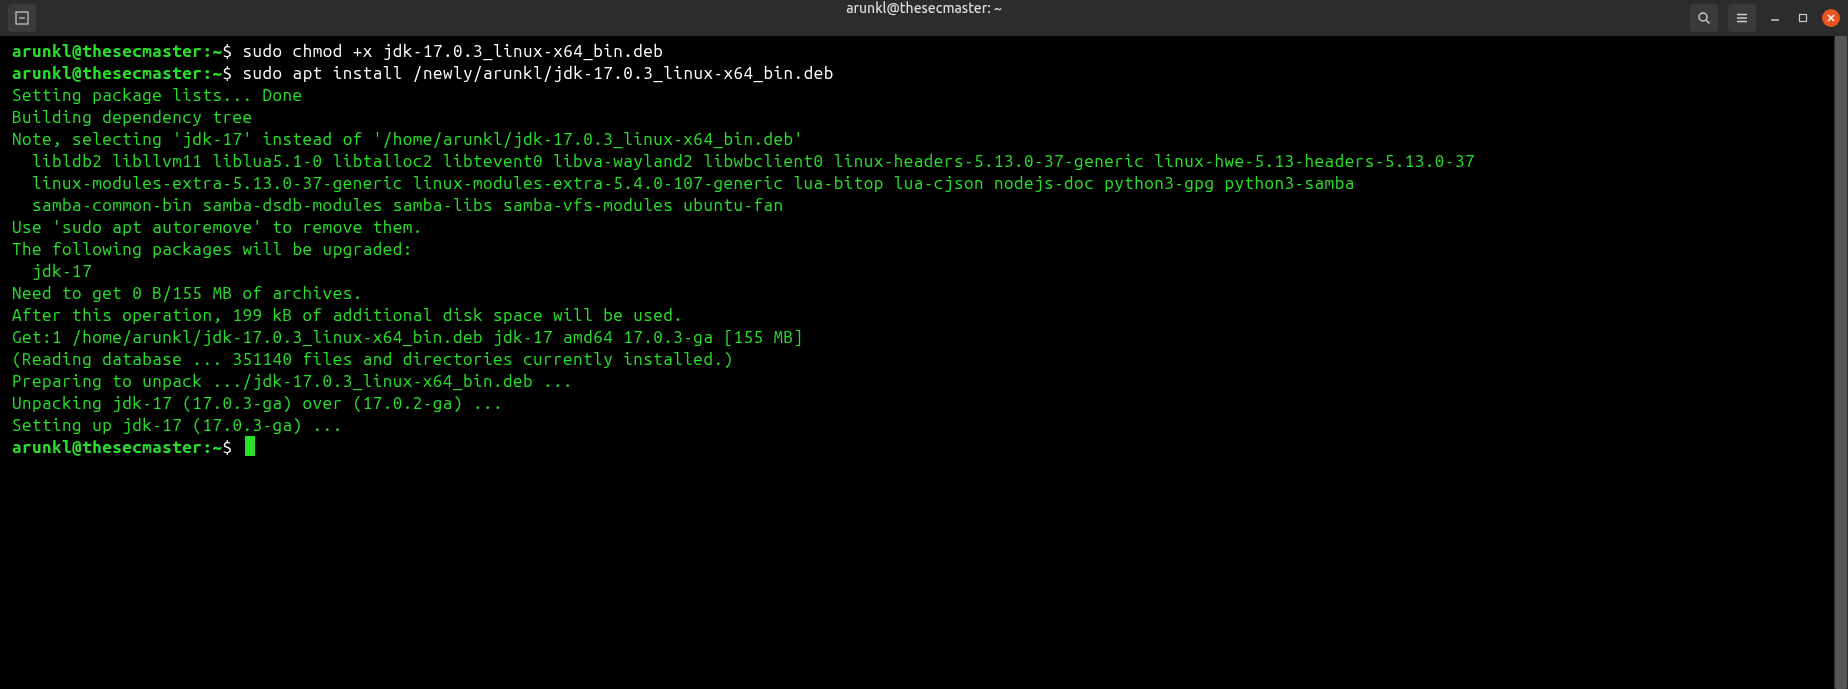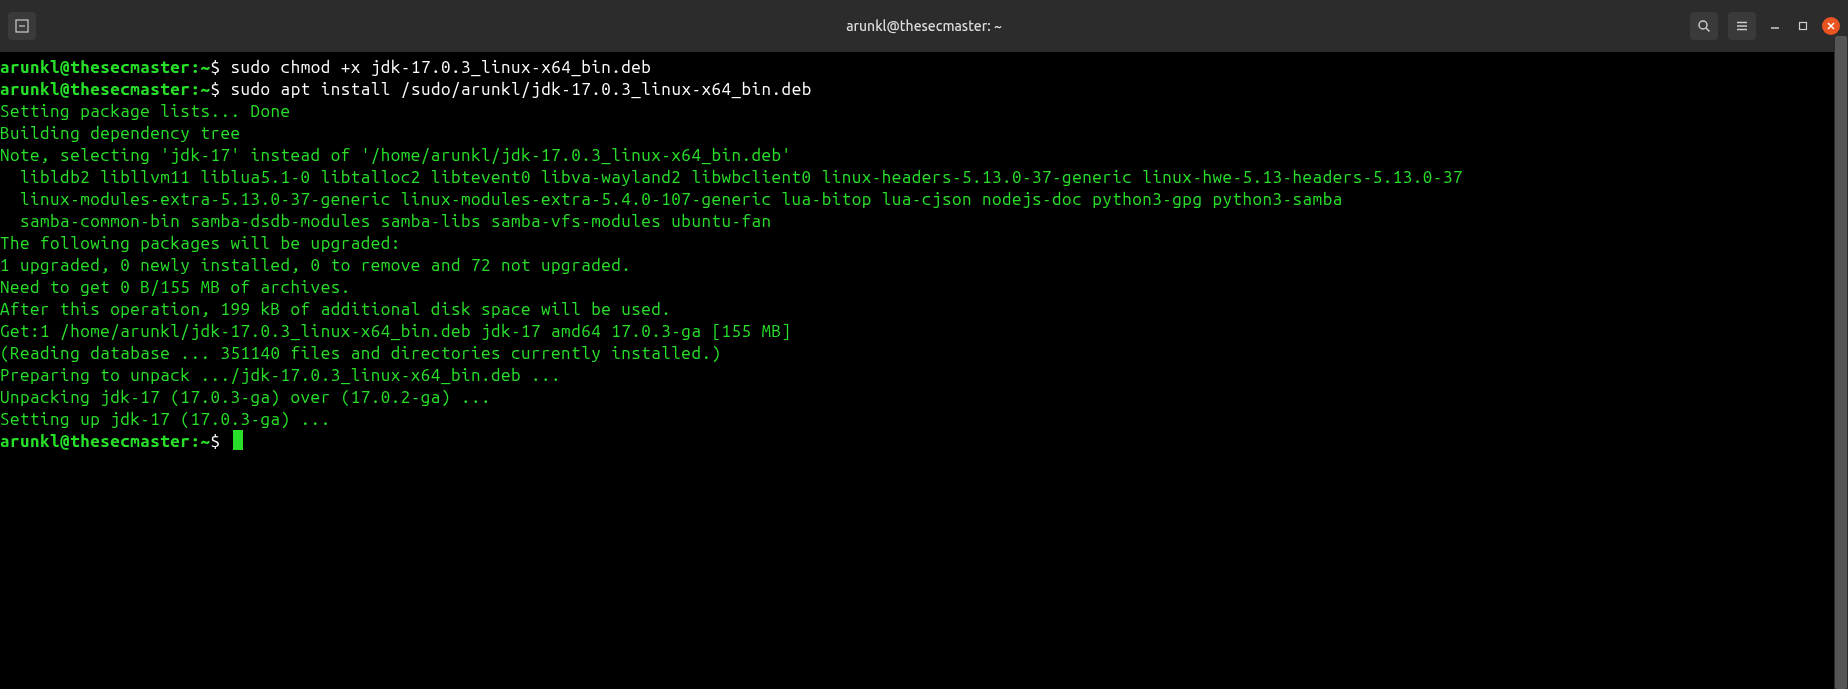--- a/index.html
+++ b/index.html
@@ -5,24 +5,23 @@
     * { margin: 0; padding: 0; box-sizing: border-box; }
     body {
       font-family: 'Ubuntu Mono', 'DejaVu Sans Mono', 'Courier New', monospace;
       background: #000;
       width: 1848px;
       height: 689px;
       overflow: hidden;
       position: relative;
     }
     .titlebar {
-      height: 52px;
+      height: 36px;
       background: #2c2c2c;
       display: flex;
-      align-items: center;
       padding: 0 8px;
       position: relative;
     }
     .titlebar-left {
       display: flex;
       align-items: center;
       gap: 8px;
     }
     .titlebar-btn {
       width: 28px;
@@ -57,21 +56,21 @@
       display: flex;
       align-items: center;
       justify-content: center;
       font-size: 10px;
     }
     .window-btn.min { color: #ccc; }
     .window-btn.max { color: #ccc; }
     .window-btn.close { background: #e95420; color: #fff; }
     .terminal {
       background: #000;
-      padding: 4px 0;
+      padding: 4px 12px;
       height: calc(100% - 36px);
       overflow-y: auto;
       position: relative;
       font-size: 17px;
       line-height: 22px;
       letter-spacing: 0.5px;
     }
     .terminal-inner {
       color: #28e02a;
     }
@@ -151,30 +150,31 @@
           <line x1="2" y1="2" x2="8" y2="8" stroke="#fff" stroke-width="1.5"></line>
           <line x1="8" y1="2" x2="2" y2="8" stroke="#fff" stroke-width="1.5"></line>
         </svg>
     </div>
   </div>
 </div>
 
 <div class="terminal">
   <div class="terminal-inner">
     <div class="line"><span class="prompt-user">arunkl@thesecmaster</span><span class="prompt-user">:</span><span class="prompt-tilde">~</span><span class="prompt-dollar">$</span> <span class="cmd">sudo chmod +x jdk-17.0.3_linux-x64_bin.deb</span></div>
-    <div class="line"><span class="prompt-user">arunkl@thesecmaster</span><span class="prompt-user">:</span><span class="prompt-tilde">~</span><span class="prompt-dollar">$</span> <span class="cmd">sudo apt install /sudo/arunkl/jdk-17.0.3_linux-x64_bin.deb</span></div>
+    <div class="line"><span class="prompt-user">arunkl@thesecmaster</span><span class="prompt-user">:</span><span class="prompt-tilde">~</span><span class="prompt-dollar">$</span> <span class="cmd">sudo apt install /newly/arunkl/jdk-17.0.3_linux-x64_bin.deb</span></div>
     <div id="output-block">
         <div class="line">Setting package lists... Done</div>
         <div class="line">Building dependency tree</div>
         <div class="line">Note, selecting 'jdk-17' instead of '/home/arunkl/jdk-17.0.3_linux-x64_bin.deb'</div>
         <div class="line">  libldb2 libllvm11 liblua5.1-0 libtalloc2 libtevent0 libva-wayland2 libwbclient0 linux-headers-5.13.0-37-generic linux-hwe-5.13-headers-5.13.0-37</div>
         <div class="line">  linux-modules-extra-5.13.0-37-generic linux-modules-extra-5.4.0-107-generic lua-bitop lua-cjson nodejs-doc python3-gpg python3-samba</div>
         <div class="line">  samba-common-bin samba-dsdb-modules samba-libs samba-vfs-modules ubuntu-fan</div>
+        <div class="line">Use 'sudo apt autoremove' to remove them.</div>
         <div class="line">The following packages will be upgraded:</div>
-        <div class="line">1 upgraded, 0 newly installed, 0 to remove and 72 not upgraded.</div>
+        <div class="line">  jdk-17</div>
         <div class="line">Need to get 0 B/155 MB of archives.</div>
         <div class="line">After this operation, 199 kB of additional disk space will be used.</div>
         <div class="line">Get:1 /home/arunkl/jdk-17.0.3_linux-x64_bin.deb jdk-17 amd64 17.0.3-ga [155 MB]</div>
         <div class="line">(Reading database ... 351140 files and directories currently installed.)</div>
         <div class="line">Preparing to unpack .../jdk-17.0.3_linux-x64_bin.deb ...</div>
         <div class="line">Unpacking jdk-17 (17.0.3-ga) over (17.0.2-ga) ...</div>
         <div class="line">Setting up jdk-17 (17.0.3-ga) ...</div>
       </div>
     <div class="line"><span class="prompt-user">arunkl@thesecmaster</span><span class="prompt-user">:</span><span class="prompt-tilde">~</span><span class="prompt-dollar">$</span> <span class="cursor"></span></div>
   </div>

